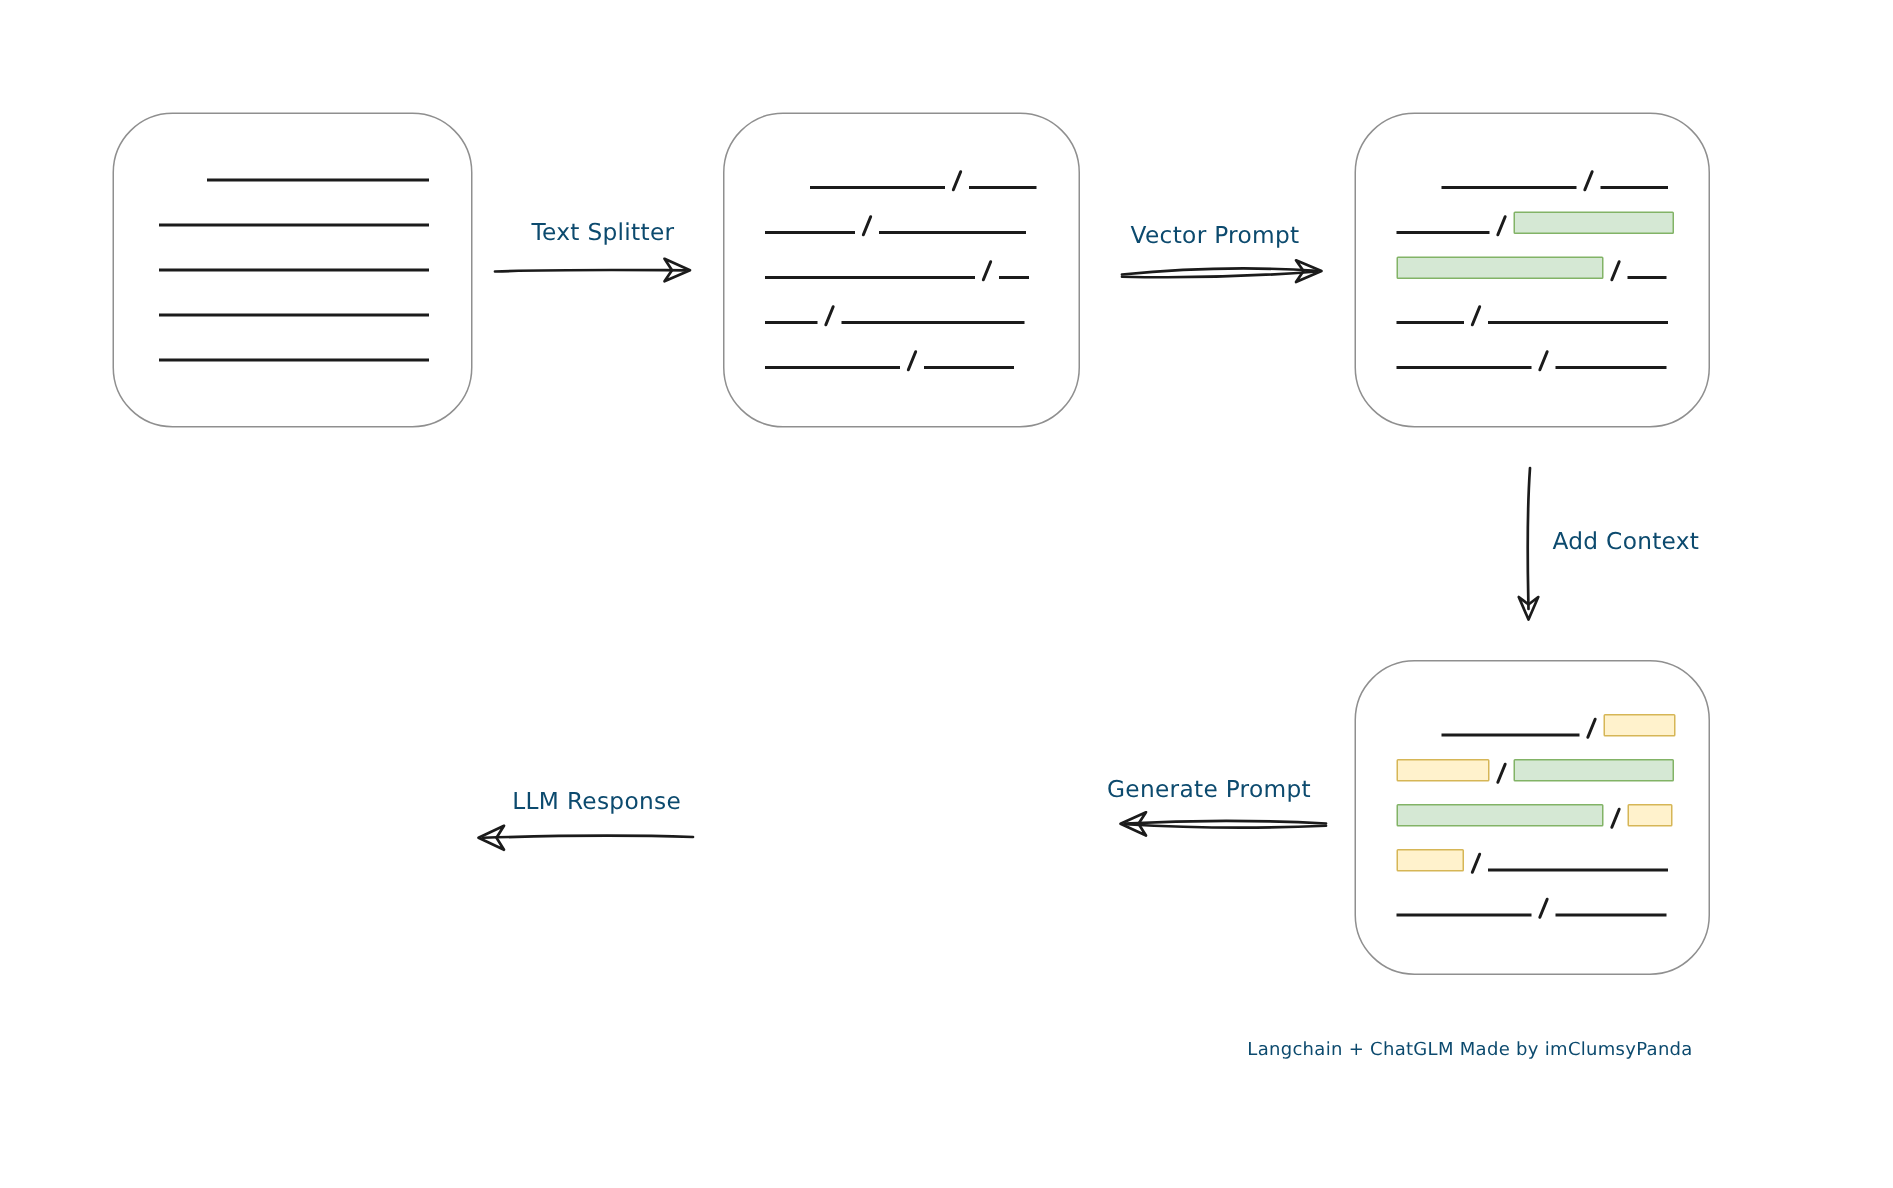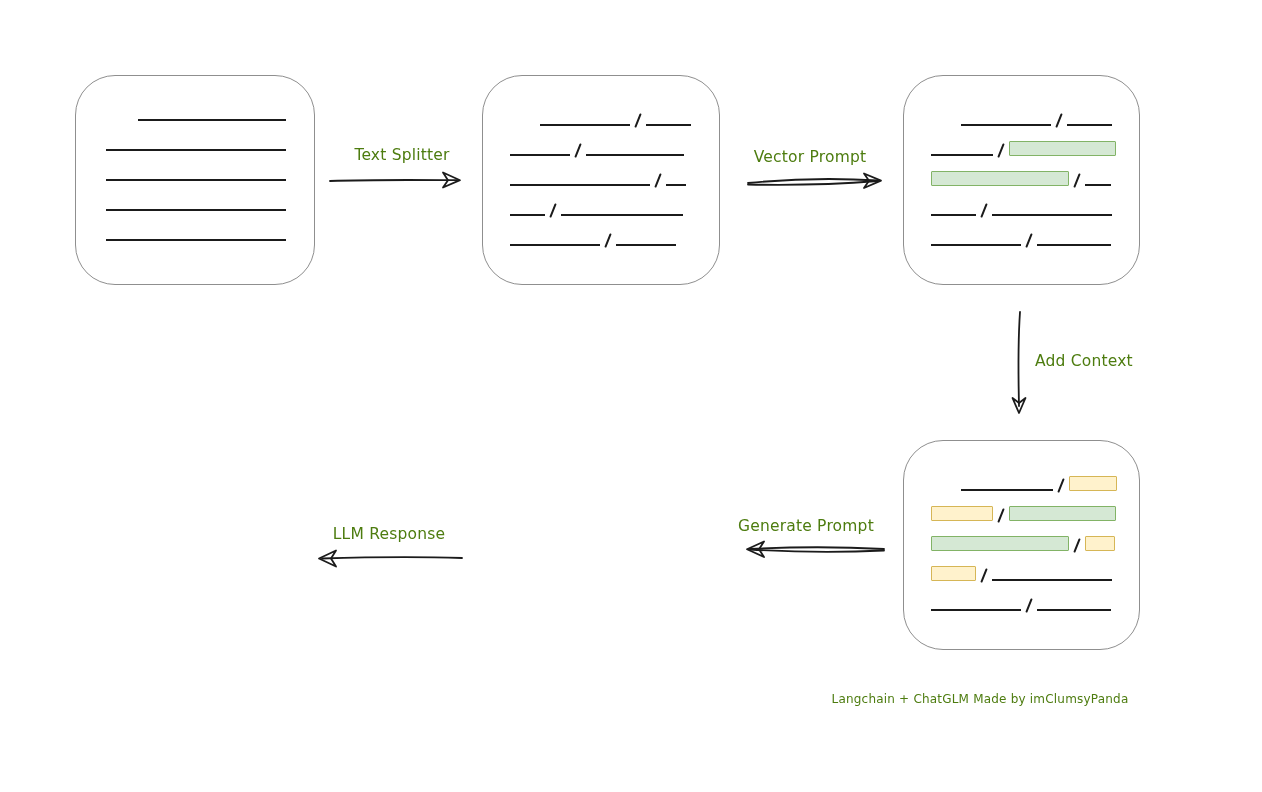--- a/index.html
+++ b/index.html
@@ -1,18 +1,18 @@
 <!DOCTYPE html>
 <html><head>
 <meta charset="utf-8">
 <style>
   html,body{margin:0;padding:0;background:#ffffff;}
   #canvas{
     position:relative;width:1262px;height:792px;background:#ffffff;overflow:hidden;
-    font-family:"DejaVu Sans","Liberation Sans",sans-serif;color:#4d7c0f;
+    font-family:"DejaVu Sans","Liberation Sans",sans-serif;color:#0c4a6e;
   }
   .node{
     position:absolute;background:#ffffff;border:1.5px solid #8f8f8f;border-radius:40px;
     box-sizing:border-box;
   }
   .rows{box-sizing:border-box;}
   .row{height:30px;display:flex;align-items:flex-end;}
   .seg{box-sizing:border-box;}
   .seg-line{height:2px;background:#1b1b1b;}
   .seg-green{height:15px;background:#d5e8d4;border:1.5px solid #82b366;border-radius:1px;}
@@ -167,18 +167,18 @@
     <path d="M144,13.5 Q78,16.5 10,12.5"></path>
     <path d="M24,4.5 L7,12.2 L24,20 L19,12.2 Z"></path>
   </svg>
   <div class="arrow-label" style="left:738px;top:517px;width:150px;text-align:left;">Generate Prompt</div>
 
 
   <svg class="arrow" style="left:314px;top:545px;" width="150" height="26" viewBox="0 0 150 26">
     <path d="M148,13 Q88,11 8,13.5"></path>
     <path d="M22,5.5 L5,13.5 L22,21.5 L17,13.5 Z"></path>
   </svg>
-  <div class="arrow-label" style="left:324px;top:525px;width:130px;text-align:center;">LLM Response</div>
+  <div class="arrow-label" style="left:324px;top:525px;width:130px;text-align:right;">LLM Response</div>
 
 
   <div class="caption">Langchain + ChatGLM Made by imClumsyPanda</div>
 
 </div>
 
 </body></html>

